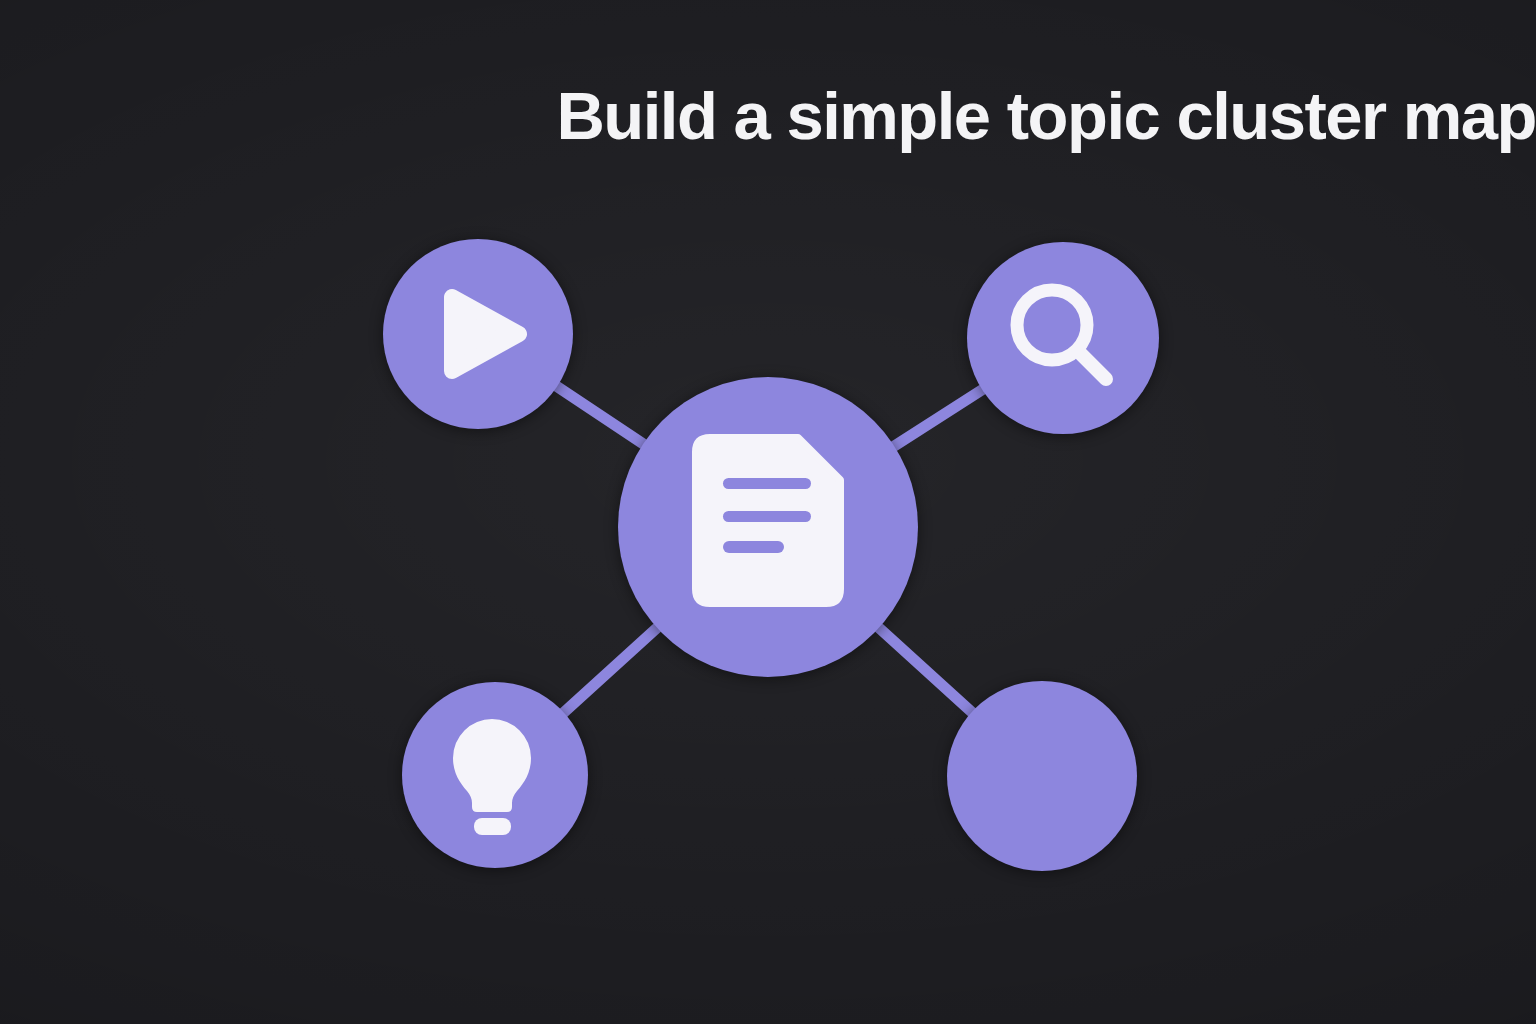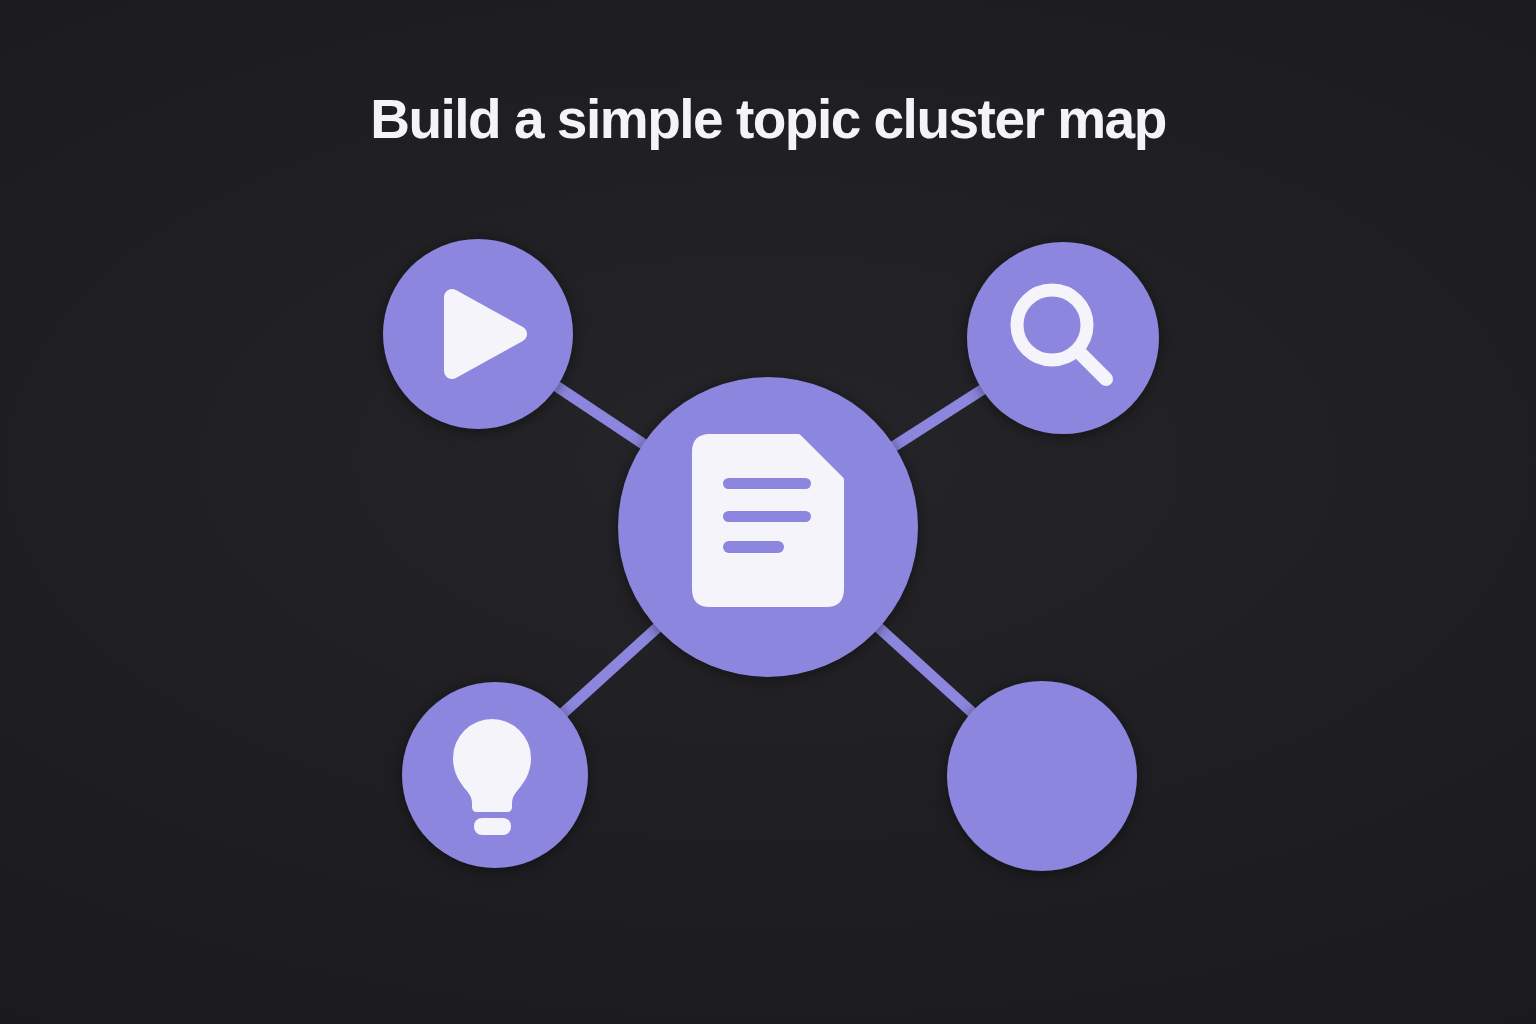--- a/index.html
+++ b/index.html
@@ -12,25 +12,25 @@
   html, body { width: 1536px; height: 1024px; overflow: hidden; }
   body {
     background-color: var(--background);
     background-image: radial-gradient(ellipse 120% 90% at 50% 45%,
       rgba(255,255,255,0.035) 0%, rgba(255,255,255,0.00) 55%, rgba(0,0,0,0.22) 100%);
     font-family: "Liberation Sans", "DejaVu Sans", sans-serif;
   }
   .stage { position: relative; width: 1536px; height: 1024px; }
   .page-title {
     position: absolute;
-    top: 92px;
+    top: 82px;
     left: 0;
     width: 100%;
-    text-align: center;
-    font-size: 55px;
+    text-align: right;
+    font-size: 67px;
     font-weight: 700;
     letter-spacing: -1.5px;
     line-height: 1;
     color: var(--title-color);
   }
   .diagram-svg { position: absolute; inset: 0; }
   .connector {
     stroke: var(--accent);
     stroke-width: 11;
     stroke-linecap: round;

